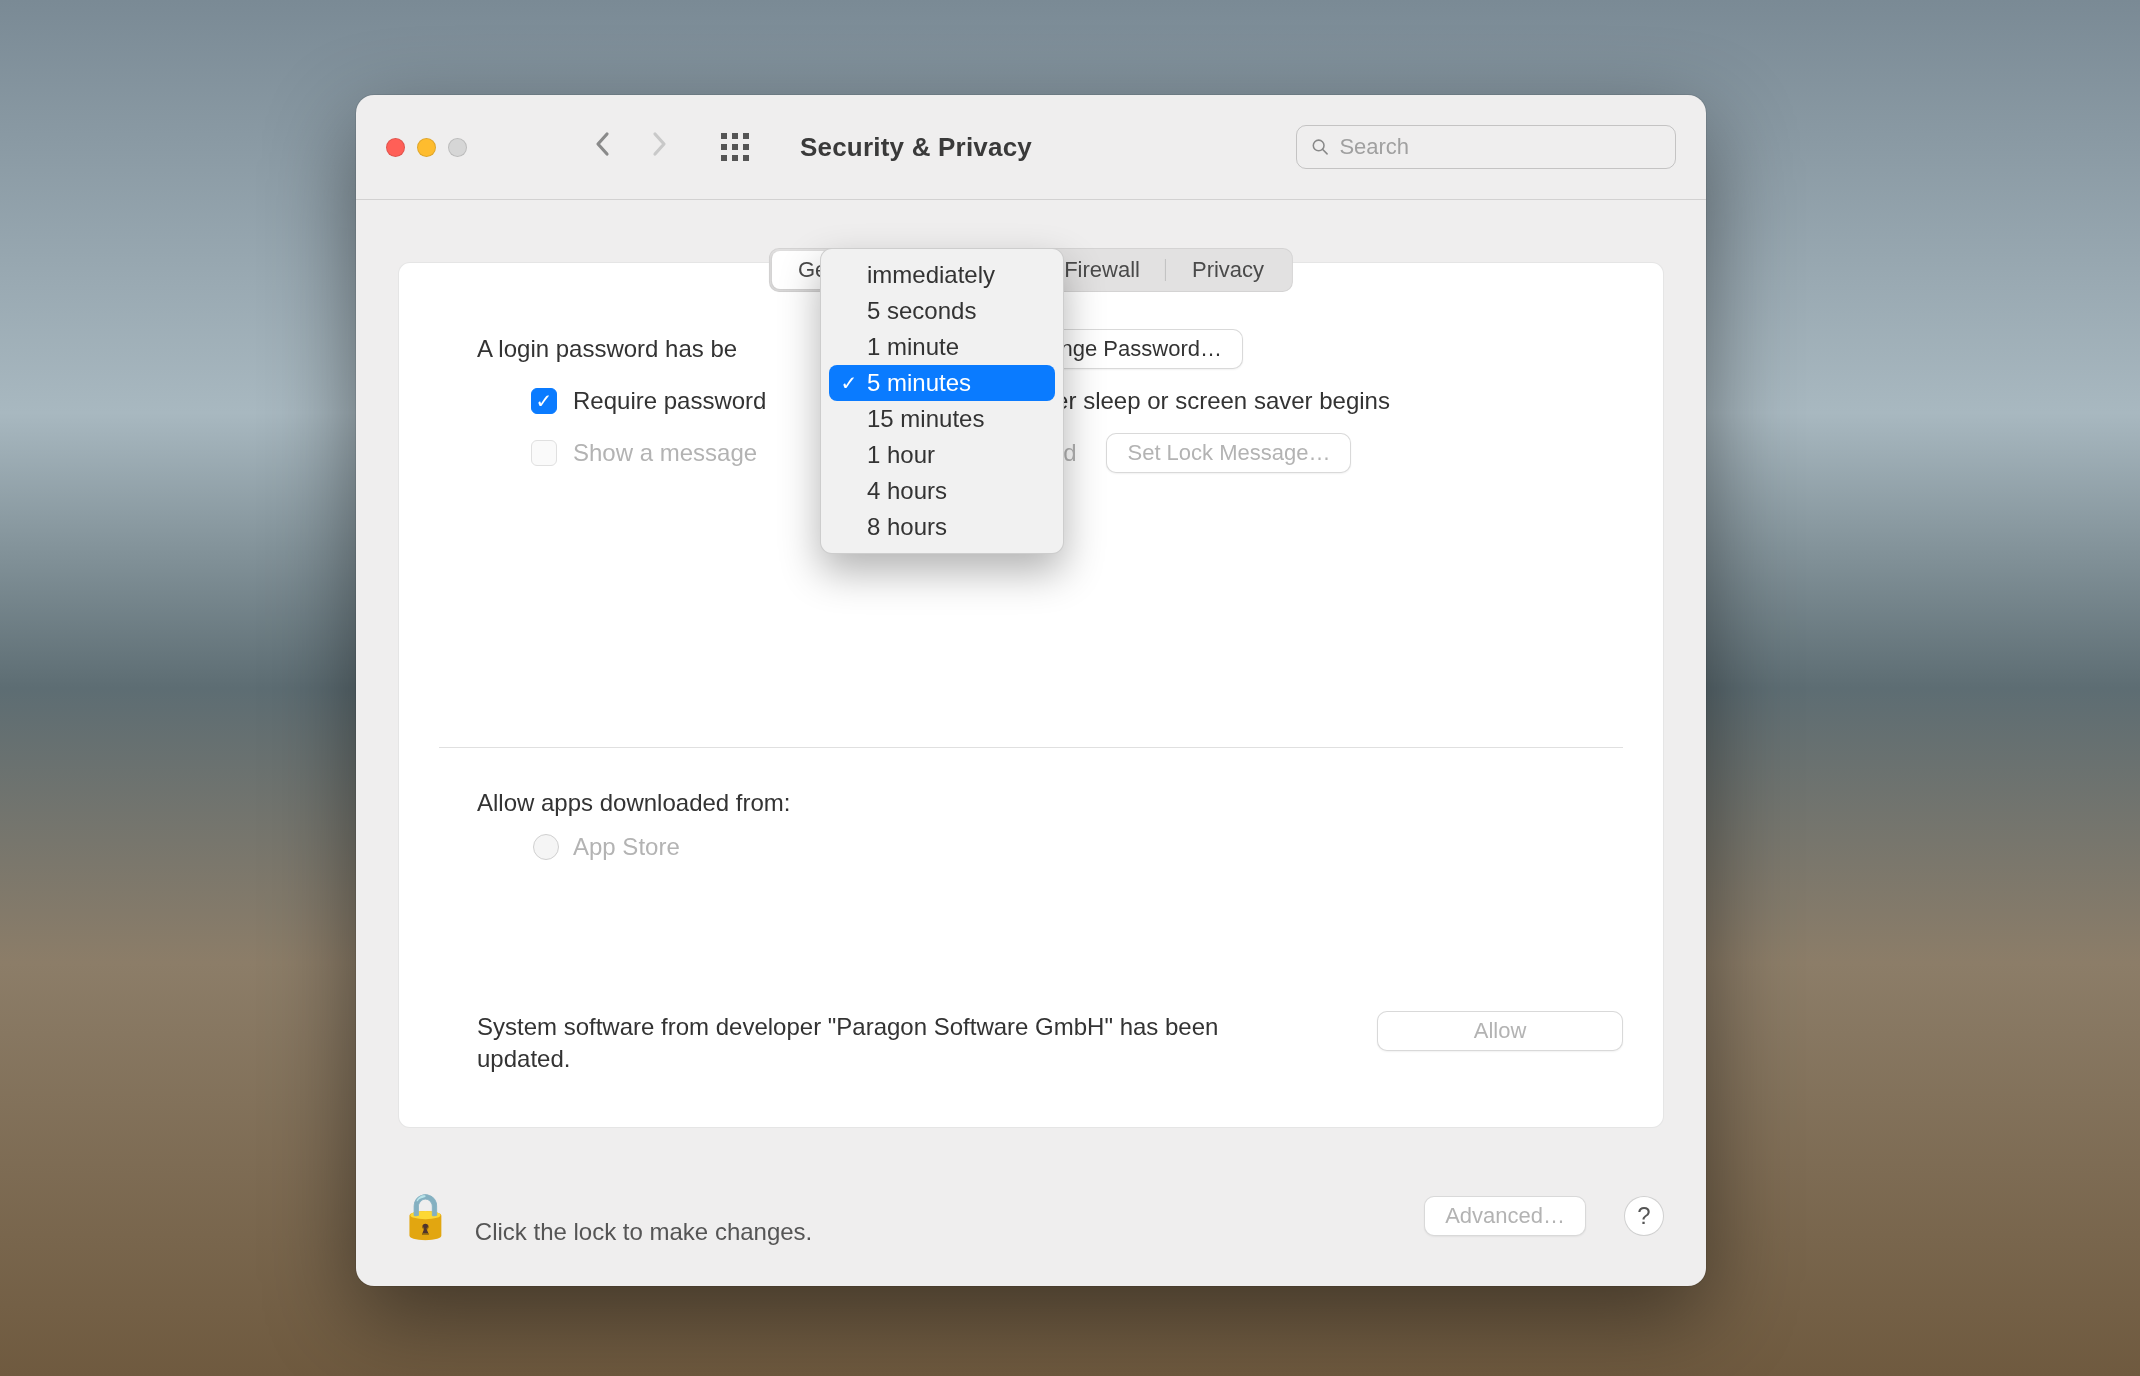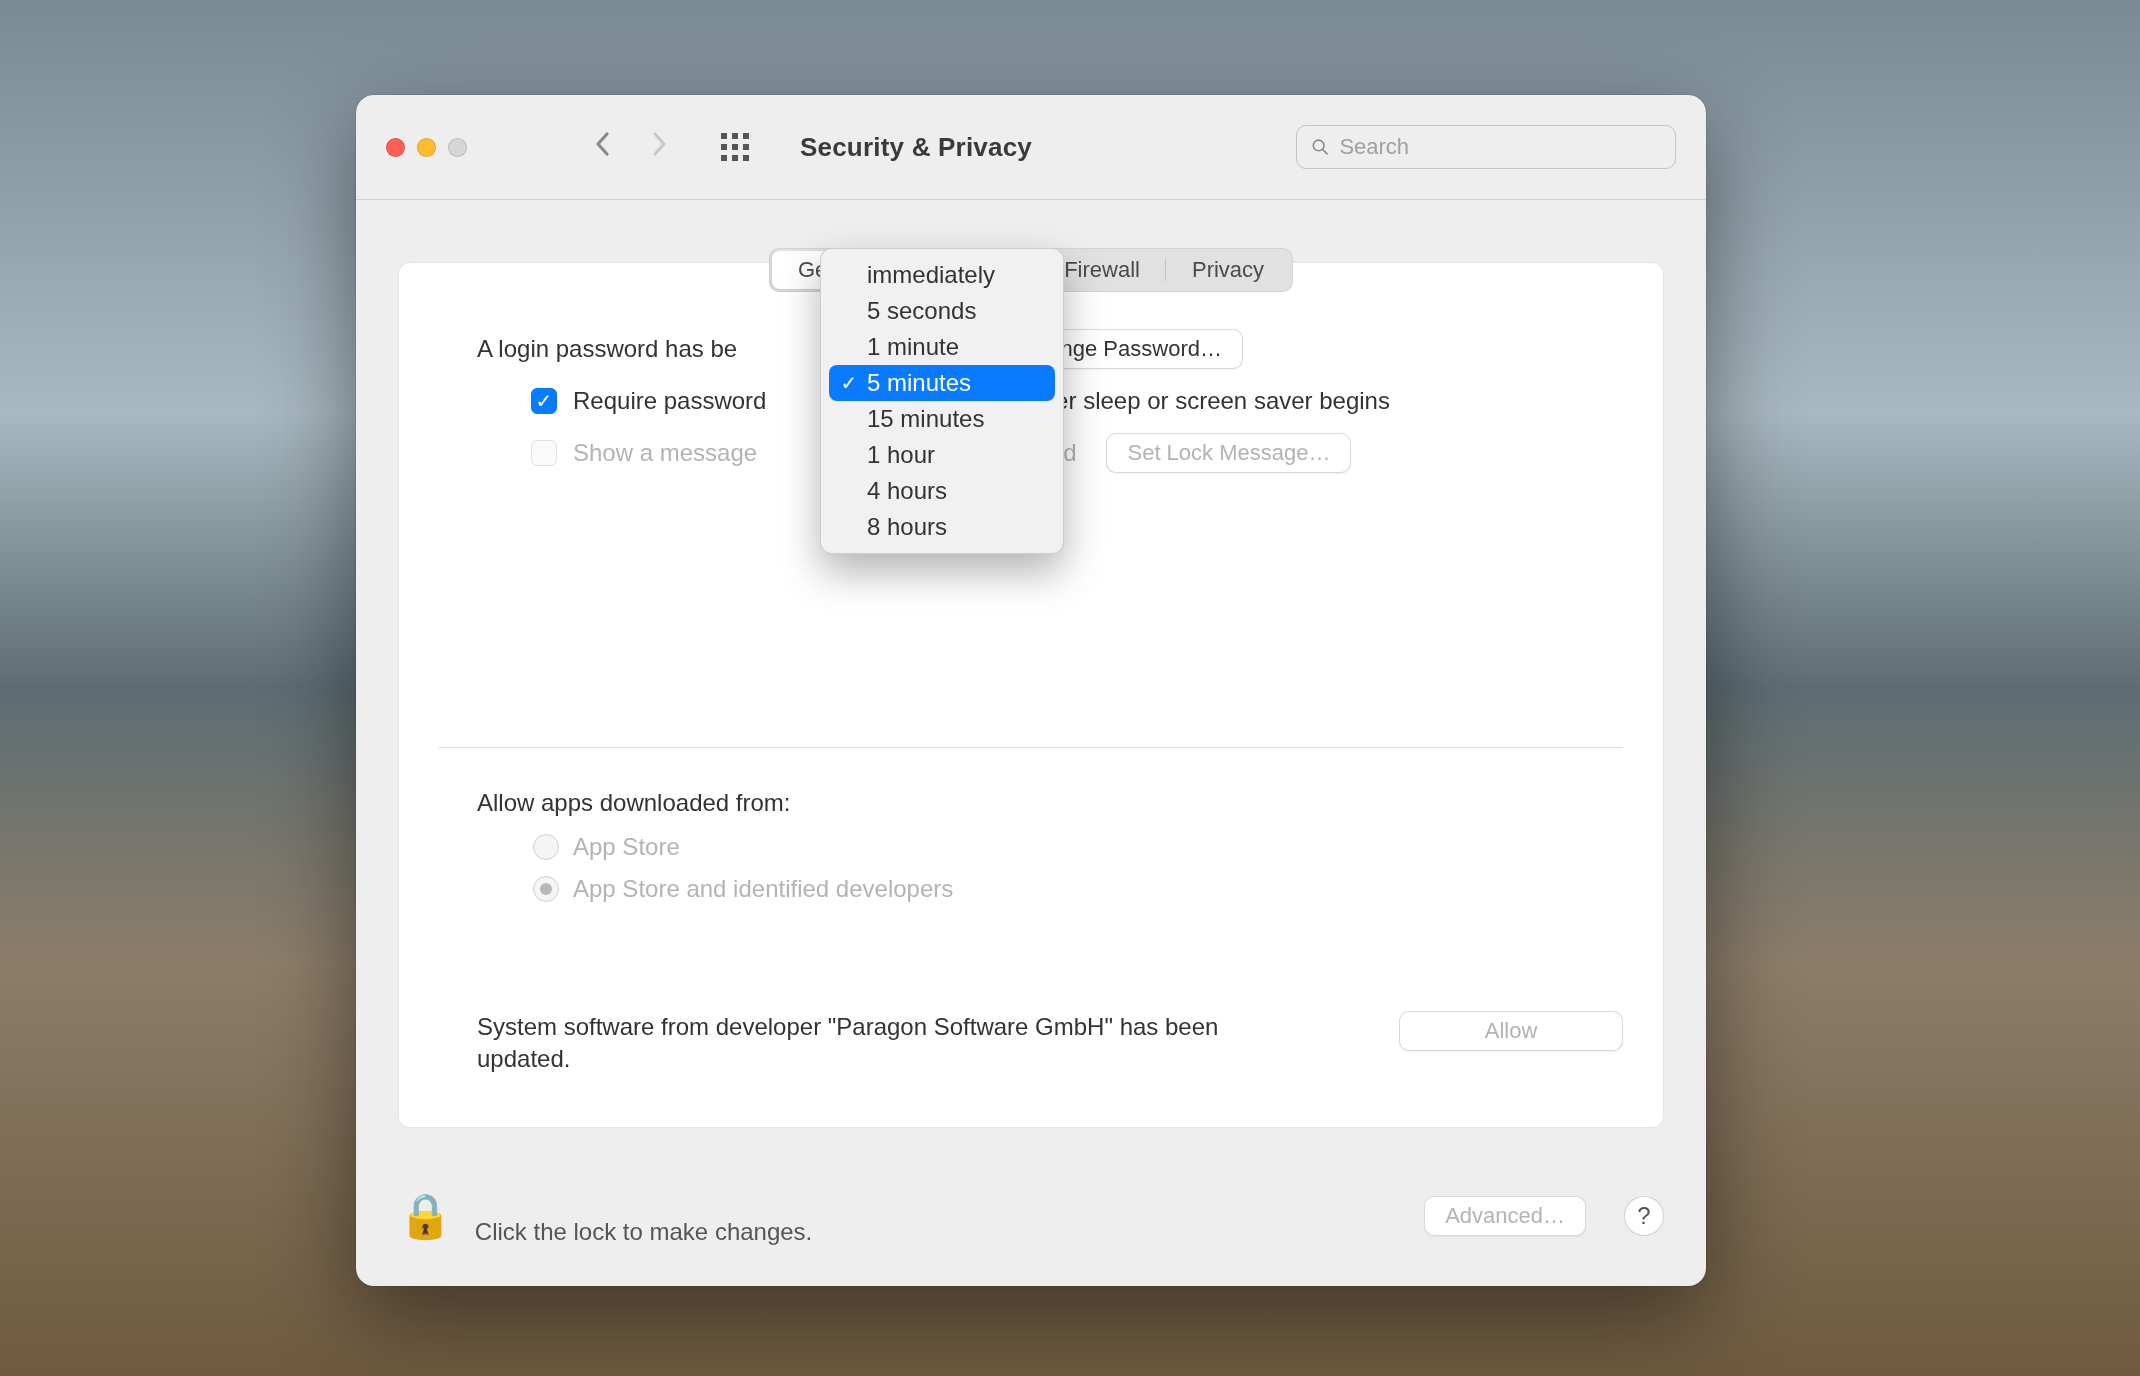--- a/index.html
+++ b/index.html
@@ -174,21 +174,21 @@
   border-radius:50%; background:#b8b8b8;
 }
 
 .sysrow {
   position:absolute; left:78px; right:40px; top: 748px;
   display:flex; gap: 40px; align-items:flex-start;
 }
 .sysrow .msg { font-size:24px; color:#333; max-width: 790px; line-height:1.35;}
 .allowbtn {
   margin-left:auto;
-  width: 224px;
+  width: 246px;
   text-align:center;
 }
 
 .bottombar {
   position:absolute; left: 42px; right:42px; bottom: 40px;
   display:flex; align-items:center; gap: 22px;
 }
 .lock { font-size: 44px; line-height:1;}
 .locktext { font-size: 24px; color: #555; margin-top: 32px; }
 .advbtn { margin-left:auto; }
@@ -301,24 +301,20 @@
 
       <div class="divider"></div>
 
       <div class="section2">
         <div class="label">Allow apps downloaded from:</div>
         <div class="radios">
           <div class="radio-row">
             <div class="radio"></div>
             <span>App Store</span>
           </div>
-          <div class="radio-row">
-            <div class="radio selected"></div>
-            <span>App Store and identified developers</span>
-          </div>
         </div>
       </div>
 
       <div class="sysrow">
         <div class="msg">System software from developer "Paragon Software GmbH" has been updated.</div>
         <button class="macbtn disabled allowbtn">Allow</button>
       </div>
 
     </div>
 

